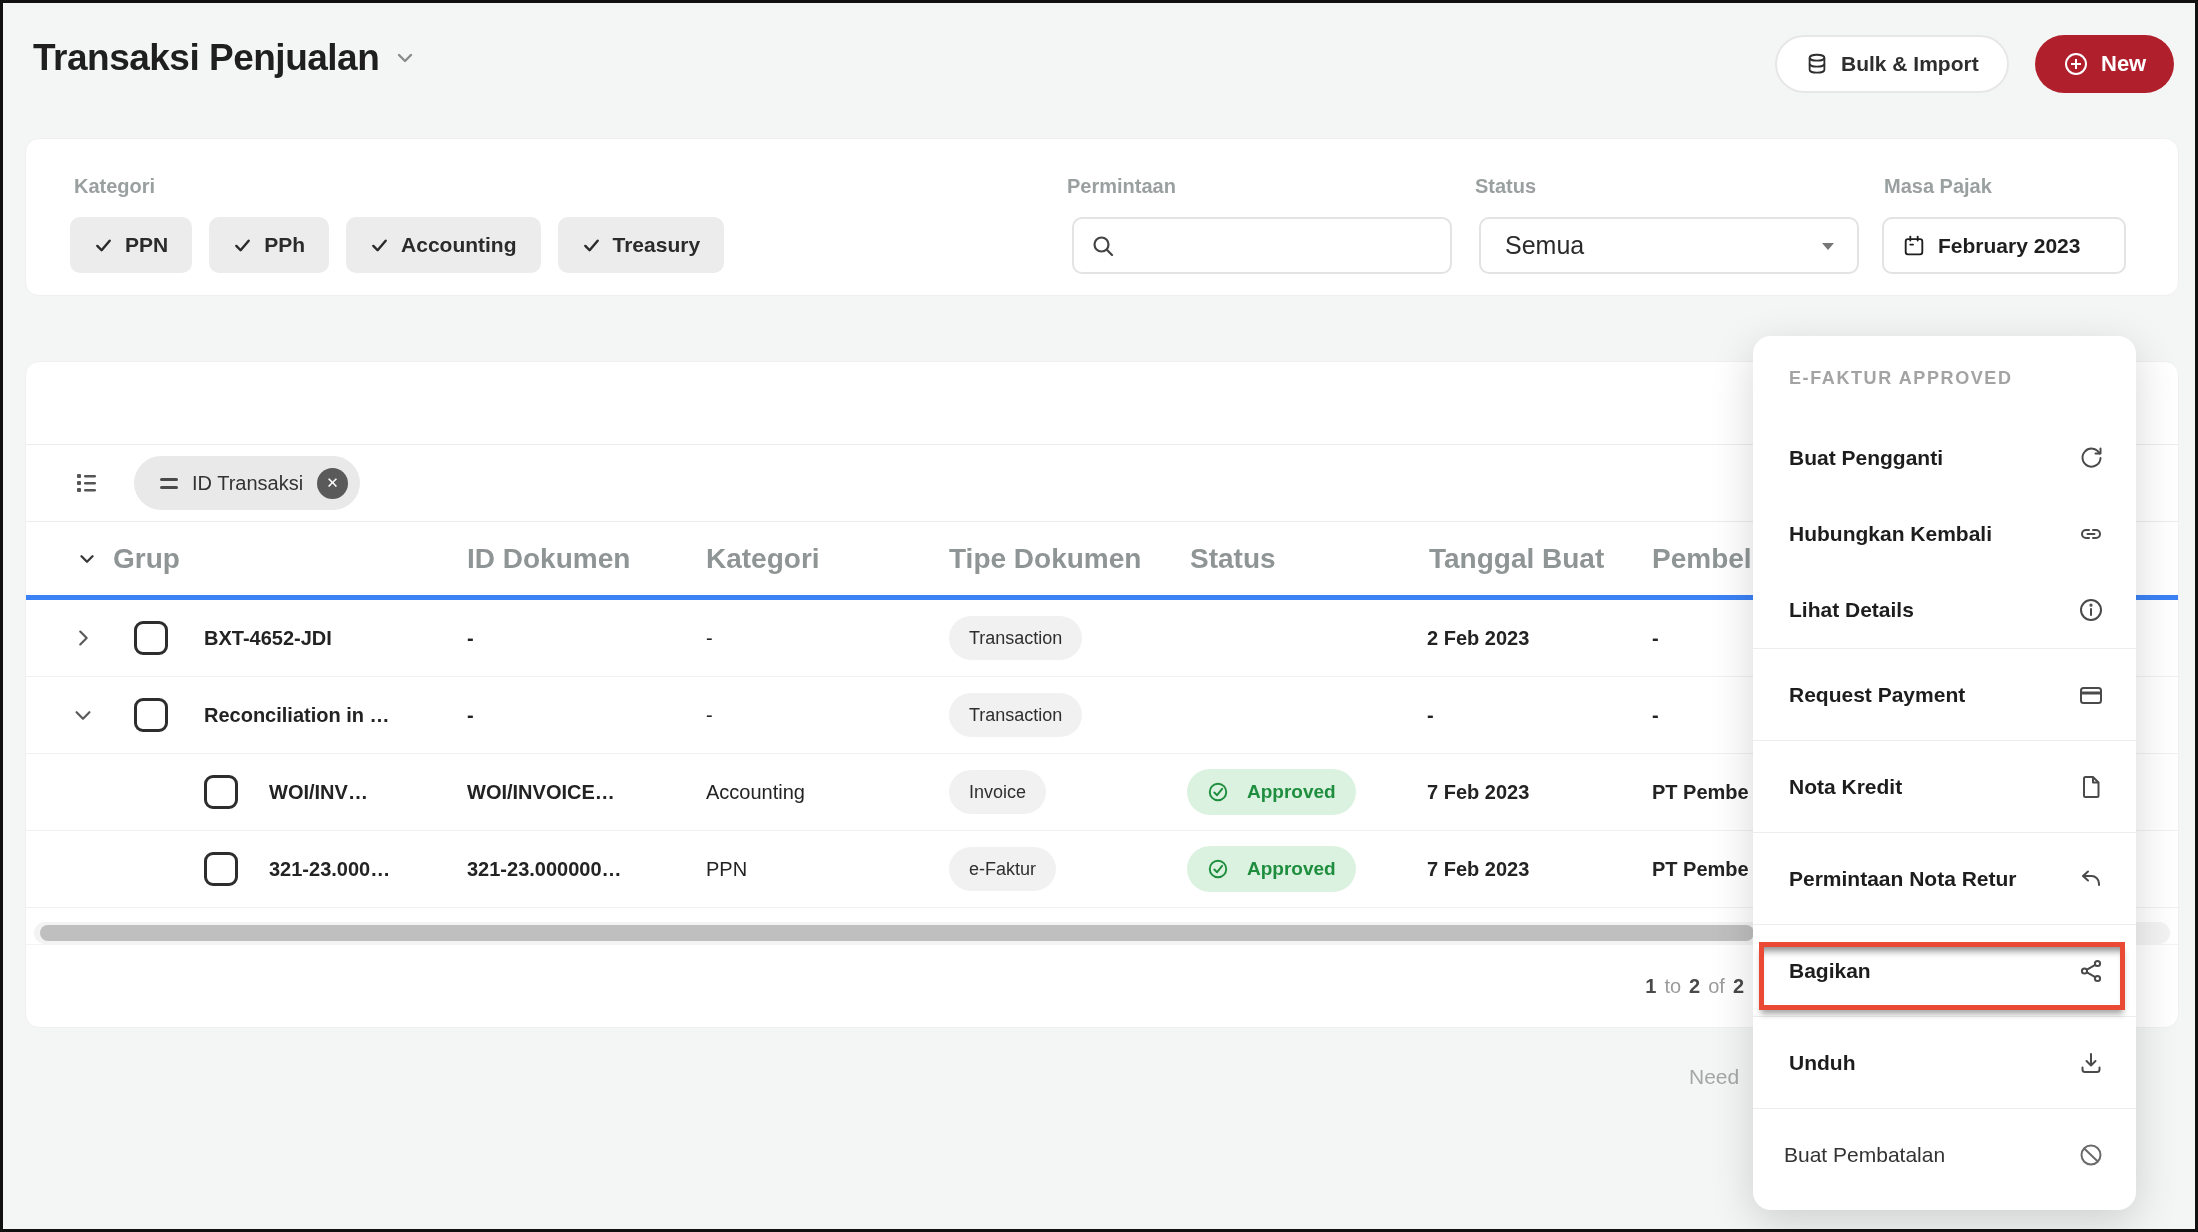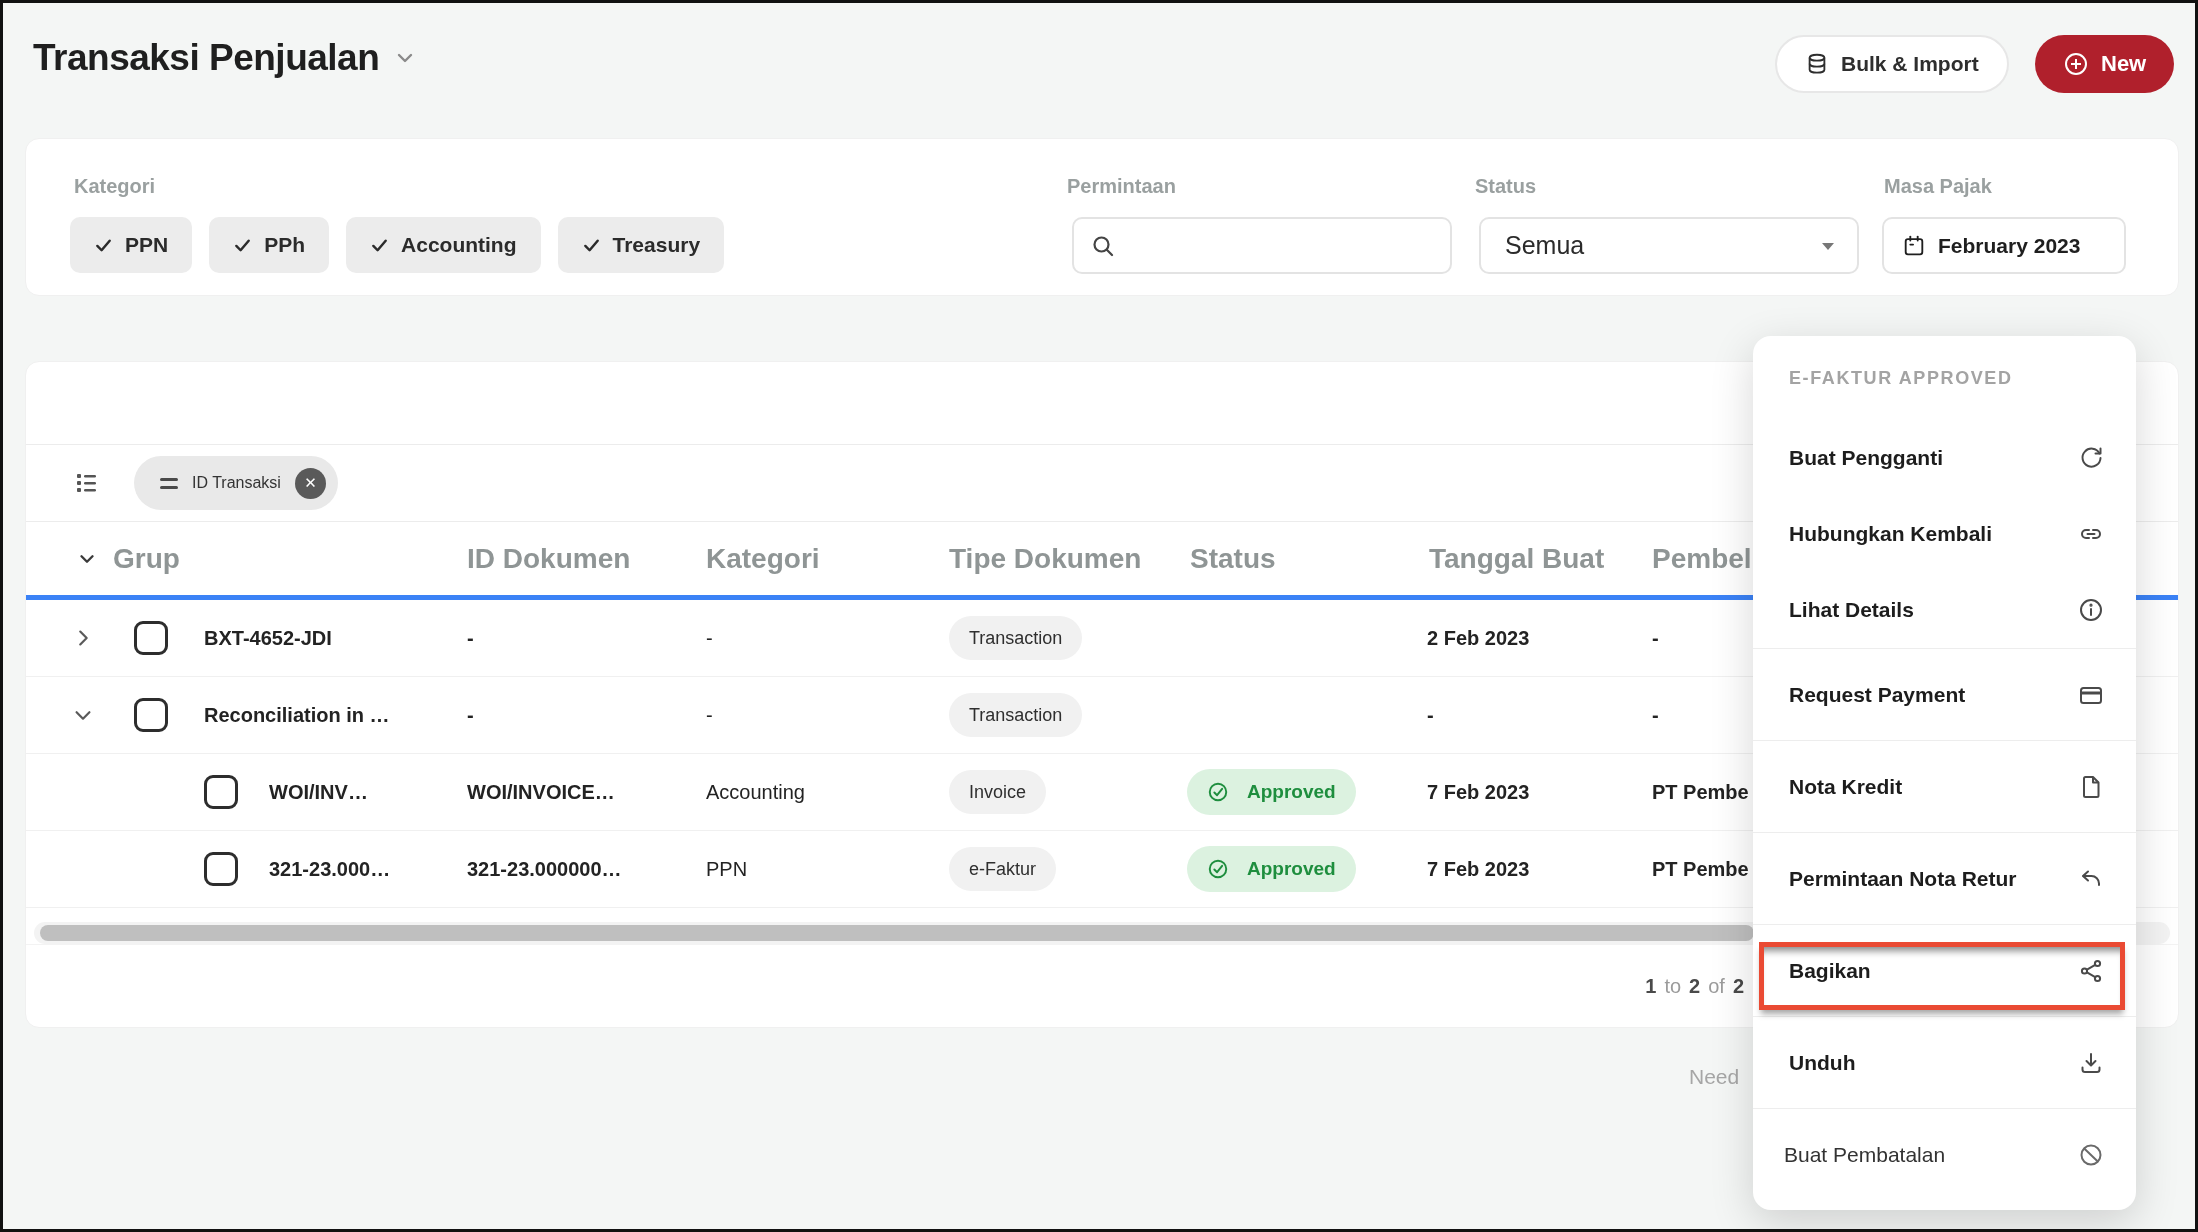--- a/index.html
+++ b/index.html
@@ -32,21 +32,21 @@
 
   
   .main-card{ position:absolute; left:22px; top:358px; width:2154px; height:667px;
     background:#fff; border:1px solid #f0f0f0; border-radius:14px; }
   .card-toolbar{ position:absolute; top:0; left:0; right:0; height:82px; }
   .chip-row{ position:absolute; top:82px; left:0; right:0; height:78px; border-top:1px solid #ececec; border-bottom:1px solid #ececec; display:flex; align-items:center; }
   .listview-icon{ position:absolute; left:48px; }
   .filter-chip{ position:absolute; left:108px; display:flex; align-items:center; gap:14px; height:54px; padding:0 12px 0 26px; background:#e9e9e9; border-radius:999px; }
   .filter-chip .eq{ display:flex; flex-direction:column; gap:5px; }
   .filter-chip .eq i{ display:block; width:18px; height:3px; background:#4a4a4a; border-radius:2px; }
-  .filter-chip .txt{ font-size:16px; color:#333; }
+  .filter-chip .txt{ font-size:20px; color:#333; }
   .x-circle{ width:31px; height:31px; border-radius:50%; background:#5a5a5a; color:#fff; display:flex; align-items:center; justify-content:center; font-size:15px; font-weight:700; }
 
   .thead{ position:absolute; top:160px; left:0; right:0; height:78px; border-bottom:5px solid #3b82f6; font-size:28px; font-weight:600; color:#8f9595; }
   .thead > *{ position:absolute; top:50%; transform:translateY(-50%); }
   .th-grup-ch{ left:50px; } .th-grup{ left:87px; } .th-id{ left:441px; } .th-kat{ left:680px; }
   .th-tipe{ left:923px; } .th-status{ left:1164px; } .th-tanggal{ left:1403px; } .th-pembeli{ left:1626px; }
 
   .trow{ position:absolute; left:0; right:0; height:77px; border-bottom:1px solid #f0f0f0; font-size:20px; color:#232323; }
   .trow > *{ position:absolute; top:50%; transform:translateY(-50%); }
   .r0{ top:238px; } .r1{ top:315px; } .r2{ top:392px; } .r3{ top:469px; }

